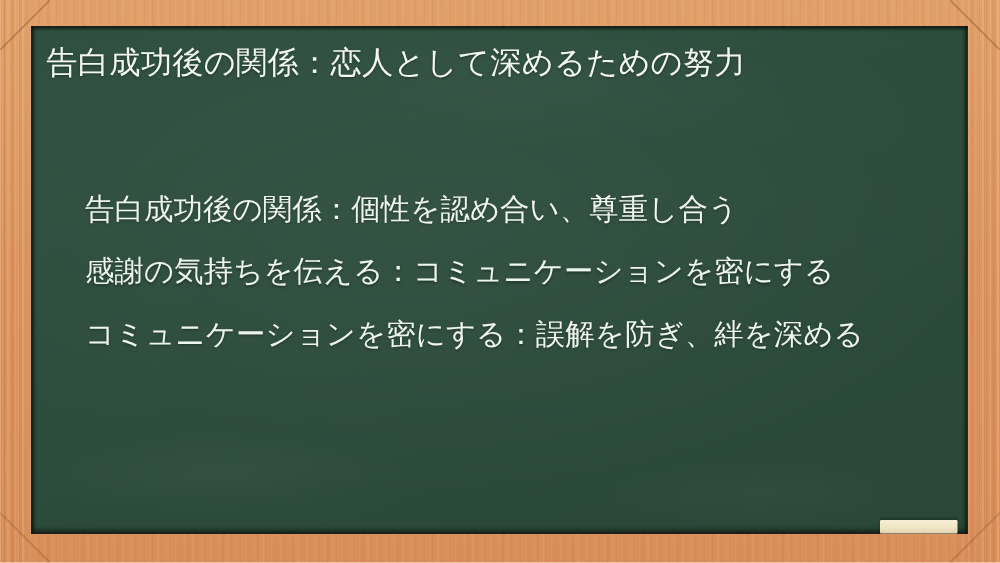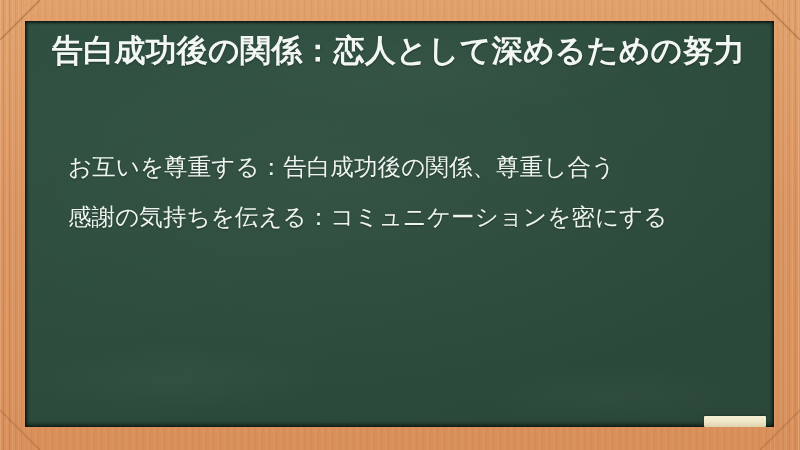--- a/index.html
+++ b/index.html
@@ -119,27 +119,26 @@
     z-index: 2;
     padding: 0;
   }
 
   #title {
     position: absolute;
     left: 12px;
     top: 8px;
     width: 712px;
     color: #f2f7f3;
-    font-size: 31px;
+    font-size: 25px;
     line-height: 43px;
-    font-weight: 700;
+    font-weight: 400;
     letter-spacing: 0.2px;
     text-shadow: 0 1px 2px rgba(0,0,0,0.35);
     white-space: pre-line;
-    margin-left: 15px;
   }
 
   #bullets {
     position: absolute;
     left: 12px;
     top: 128px;
     width: 716px;
     list-style: none;
     margin: 0;
     padding: 0;
@@ -180,22 +179,23 @@
   <div class="miter br"></div>
 
   <div id="board">
     <div class="dust"></div>
 
     <div id="content">
 
       <div id="title">告白成功後の関係：恋人として深めるための努力</div>
 
       <ul id="bullets">
-        <li>お互いを尊重する：告白成功後の関係、尊重し合う</li>
+        <li>告白成功後の関係：個性を認め合い、尊重し合う</li>
         <li>感謝の気持ちを伝える：コミュニケーションを密にする</li>
+        <li>コミュニケーションを密にする：誤解を防ぎ、絆を深める</li>
       </ul>
 
     </div>
 
     <div id="chalk"></div>
   </div>
 
 </div>
 
 </body></html>

